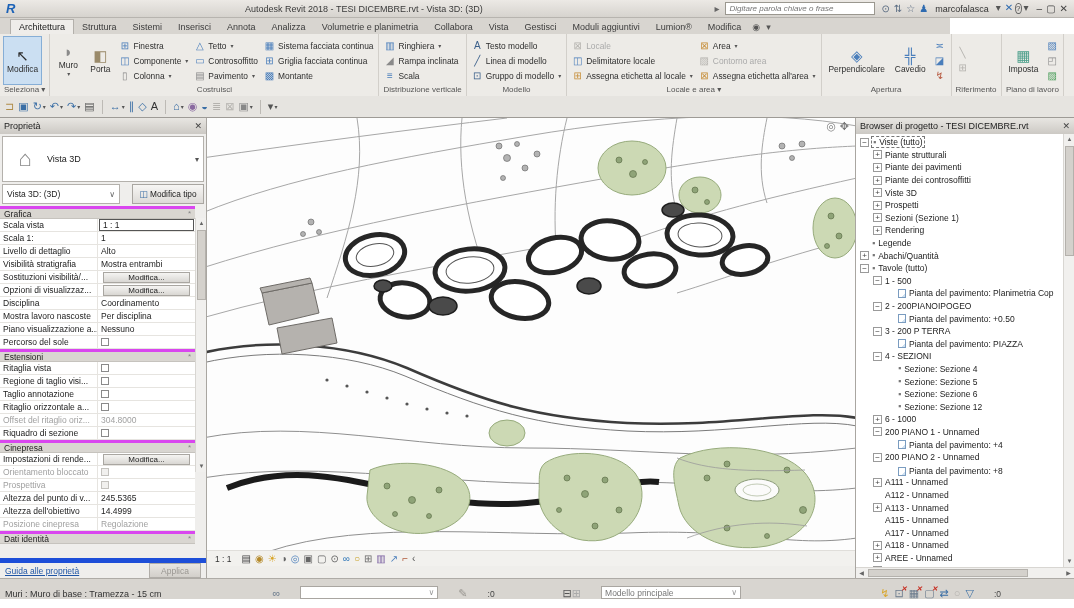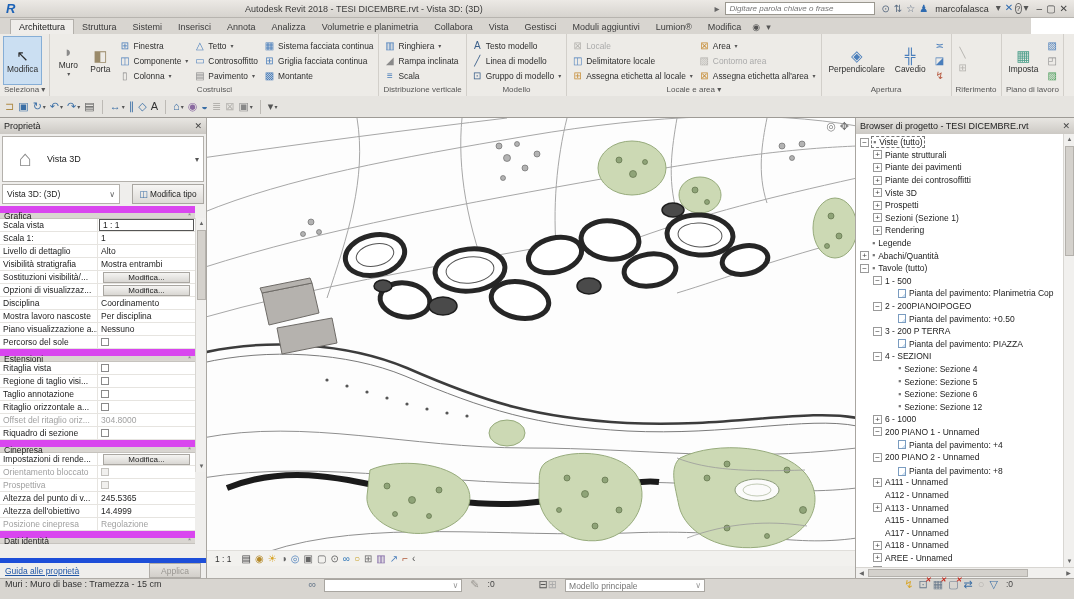--- a/index.html
+++ b/index.html
@@ -11,21 +11,21 @@
 
 .titlebar{position:absolute;left:0;top:0;width:1074px;height:18px;background:linear-gradient(#ece9e5,#d6d3ce);border-bottom:1px solid #b7b4af;display:flex;align-items:center;padding:0 4px;gap:4px}
 .logo{color:#1c62b7;font-weight:bold;font-size:13px;font-style:italic;margin-left:2px}
 .wtitle{flex:1;text-align:center;color:#3a3a3a;font-size:9px;white-space:nowrap;overflow:hidden}
 .tb-search{width:150px;height:13px;border:1px solid #9a978f;font-size:8px;font-style:italic;color:#777;padding:0 3px;background:#fff}
 .titlebar .ic{font-size:10px;margin:0 2px;color:#5a6c82}
 .tbuser{font-size:9px;color:#333;margin:0 1px}
 .helpc{border:1px solid #666;border-radius:50%;width:11px;height:11px;text-align:center;font-size:8px;line-height:10px;color:#444}
 .winbtn{font-size:9px;color:#444;margin:0 3px}
 
-.tabbar{position:absolute;left:0;top:18px;width:1031px;height:16px;background:#d8d5d0;display:flex;align-items:flex-end;padding-left:10px}
+.tabbar{position:absolute;left:0;top:18px;width:950px;height:16px;background:#d8d5d0;display:flex;align-items:flex-end;padding-left:10px}
 .tab{padding:2px 8px 2px;font-size:9px;color:#3b3b3b;white-space:nowrap}
 .tab.active{background:#efedea;border:1px solid #b3b0ab;border-bottom:none;color:#222}
 .tabbar .tgl{font-size:9px;color:#555;margin:0 3px 2px}
 
 .ribbon{position:absolute;left:0;top:34px;width:1074px;height:62px;background:#edebe7;display:flex;overflow:hidden}
 .group{display:flex;flex-direction:column;border-right:1px solid #d2cfca;flex:none}
 .gc{flex:1;display:flex;align-items:stretch;padding:2px 3px 0;gap:2px}
 .glabel{height:11px;text-align:center;font-size:8px;color:#555;white-space:nowrap;padding:0 4px}
 .bigbtn{display:flex;flex-direction:column;align-items:center;justify-content:center;padding:1px 3px;min-width:30px;border:1px solid transparent}
 .bigbtn .ic{font-size:15px;margin-bottom:1px}
@@ -49,21 +49,21 @@
 .phead .x{margin-left:auto;color:#444;font-size:9px}
 .typesel{margin:2px;background:#fff;border:1px solid #b4b1ac;height:46px;display:flex;align-items:center;flex:none}
 .typesel .house{font-size:22px;color:#8a8a8a;width:44px;text-align:center}
 .typesel .tl{font-size:9px;color:#222;flex:1}
 .typesel .car{color:#555;font-size:8px;margin-right:4px}
 .selrow{display:flex;margin:0 2px 2px;gap:12px;height:20px;flex:none}
 .seldrop{flex:1;background:#fff;border:1px solid #b4b1ac;display:flex;align-items:center;padding:0 4px;font-size:8.5px;color:#222}
 .seldrop .car{margin-left:auto;color:#666;font-size:8px}
 .mtbtn{width:72px;background:linear-gradient(#f7f6f4,#dddbd7);border:1px solid #a9a6a1;display:flex;align-items:center;justify-content:center;gap:2px;font-size:8.3px;color:#222}
 .pgrid{flex:1;overflow:hidden;position:relative;margin-right:11px}
-.sec{height:13px;background:#d9d6d1;display:flex;align-items:center;padding:0 4px;font-size:8.5px;color:#222;border-top:7px solid #d946ef;border-bottom:1px solid #c6c3be}
+.sec{height:13px;background:#d9d6d1;display:flex;align-items:center;padding:0 4px;font-size:8.5px;color:#222;border-top:3px solid #d946ef;border-bottom:1px solid #c6c3be}
 .sec .pin{margin-left:auto;color:#888;font-size:8px}
 .prow{display:flex;height:13px;background:#fff;border-bottom:1px solid #e6e4e0;font-size:8.5px;align-items:center}
 .plabel{width:98px;padding:0 3px;border-right:1px solid #e6e4e0;overflow:hidden;white-space:nowrap;color:#222;height:100%;display:flex;align-items:center}
 .pv{flex:1;padding:0 3px;overflow:hidden;white-space:nowrap;color:#222;display:flex;align-items:center;height:100%}
 .pv.inputv{border:1px solid #555;margin:0 1px;background:#fff}
 .pbtn{flex:1;margin:1px 2px;background:linear-gradient(#f5f4f2,#d9d7d3);border:1px solid #a9a6a1;text-align:center;font-size:8px;color:#222;height:11px;line-height:10px}
 .chk{width:8px;height:8px;border:1px solid #8a8a8a;background:#fff;display:inline-block}
 .chk.dis{border-color:#c4c2be;background:#f1f0ee}
 .dis,.plabel.dis,.pv.dis{color:#a0a0a0 !important}
 .vscroll{position:absolute;right:0;top:0;width:11px;height:100%;background:#f1f0ee;border-left:1px solid #d8d6d2}
@@ -87,21 +87,21 @@
 .titem{display:flex;align-items:center;height:12.6px;font-size:8.5px;color:#222;white-space:nowrap}
 .exp{width:9px;height:9px;border:1px solid #9a9a9a;background:#fff;font-size:8px;line-height:7px;text-align:center;margin-right:3px;flex:none;color:#444}
 .noexp{width:12px;flex:none}
 .ticon{margin-right:3px;font-size:9px}
 .doc{width:8px;height:9px;border:1px solid #7a9cc0;background:linear-gradient(135deg,#fff 70%,#cfe0f0 70%);margin-right:3px;flex:none}
 .selbox{outline:1px dashed #777;display:flex;align-items:center;padding:0 1px}
 .hscroll{height:11px;background:#f1f0ee;border-top:1px solid #d8d6d2;position:relative;flex:none}
 .hscroll .ar{position:absolute;top:0;width:11px;height:11px;text-align:center;font-size:6px;color:#666;line-height:11px}
 .hscroll .thumb{position:absolute;top:1px;height:8px;background:#d4d1cc;border:1px solid #b4b1ac}
 
-.statusbar{position:absolute;left:0;top:578px;width:1074px;height:21px;background:#d8d5d0;border-top:1px solid #aeaba6;display:flex;align-items:flex-start;padding:0 5px;gap:8px;font-size:9px;color:#333}
+.statusbar{position:absolute;left:0;top:578px;width:1074px;height:21px;background:#d8d5d0;border-top:1px solid #aeaba6;display:flex;align-items:flex-end;padding:0 5px;gap:20px;font-size:9px;color:#333}
 .statusbar .ic{font-size:11px}
 .ws-input{width:138px;height:13px;border:1px solid #a9a6a1;background:#fff;display:flex;align-items:center;padding:0 3px}
 .ws-input .car{margin-left:auto;color:#999;font-size:8px}
 .mp-input{width:140px;height:13px;border:1px solid #a9a6a1;background:#fff;display:flex;align-items:center;padding:0 3px;color:#777;font-size:8.5px}
 .mp-input .car{margin-left:auto;color:#999;font-size:8px}
 .badge{position:absolute;right:-3px;top:-3px;color:#c62b1e;font-size:7px;font-weight:bold}
 .cnt{font-size:8.5px;color:#444}
 .botstrip{position:absolute;left:0;top:599px;width:1074px;height:9px;background:#fff}
 </style>
 </head>

